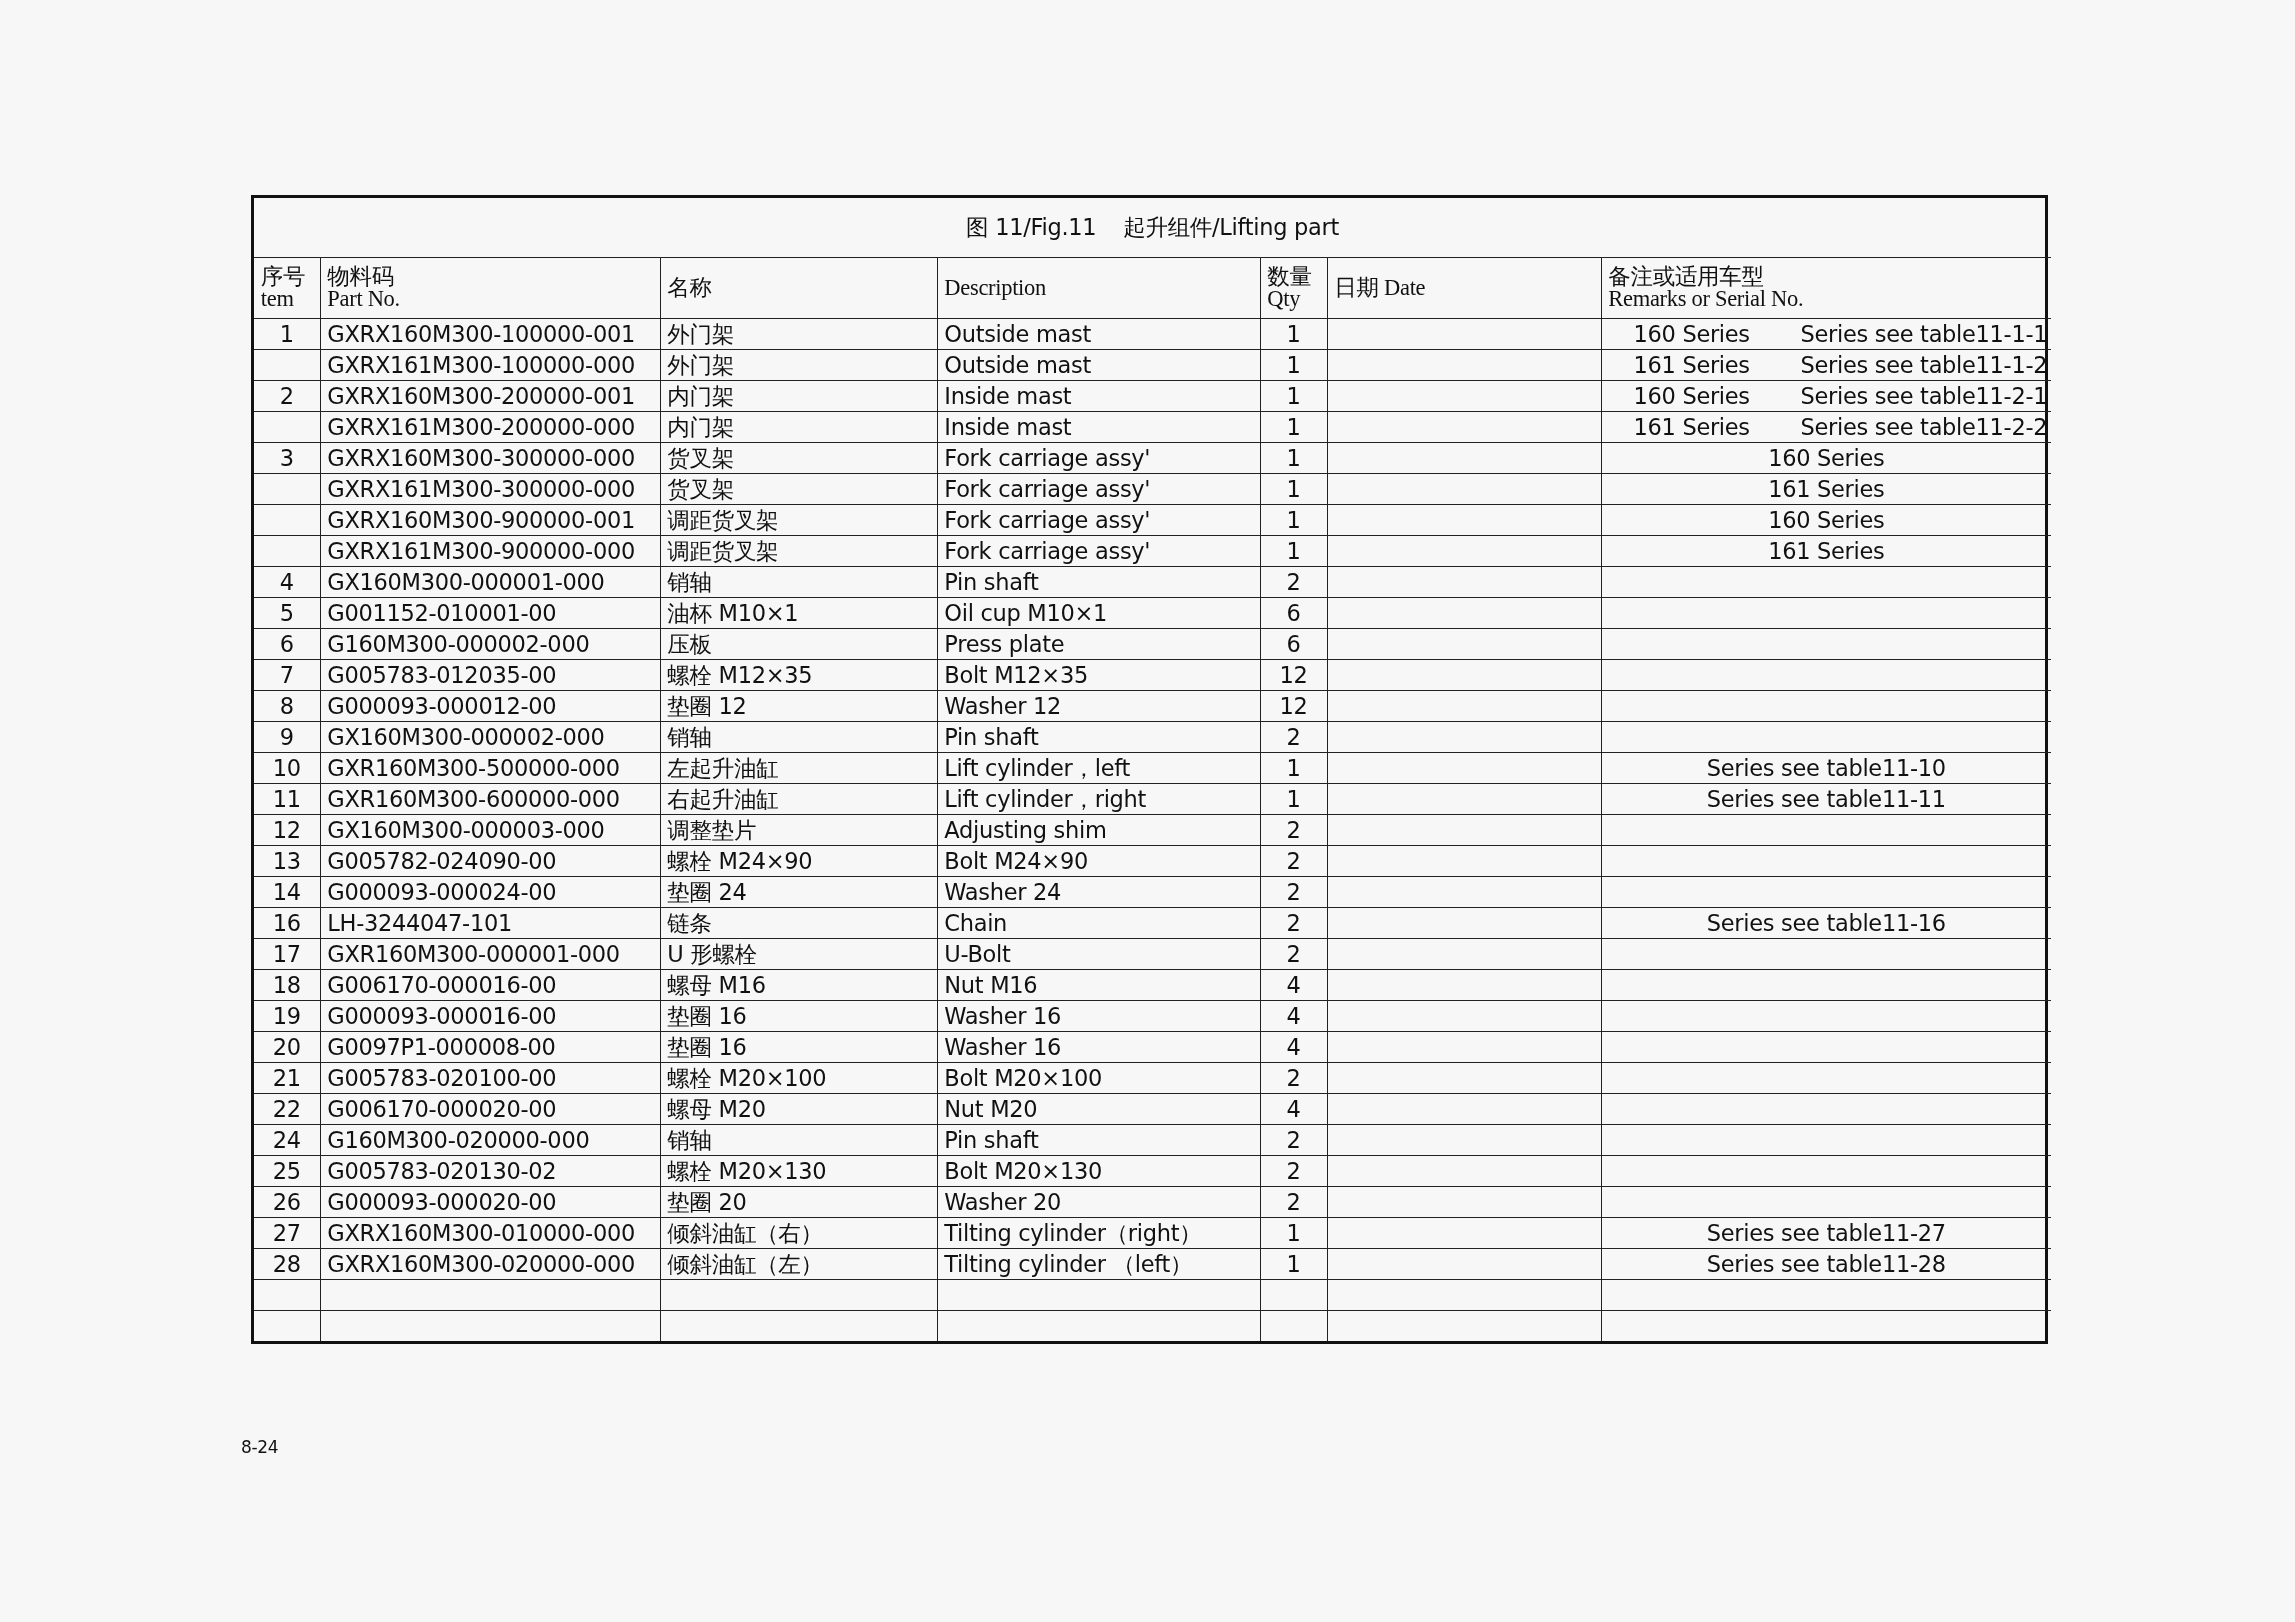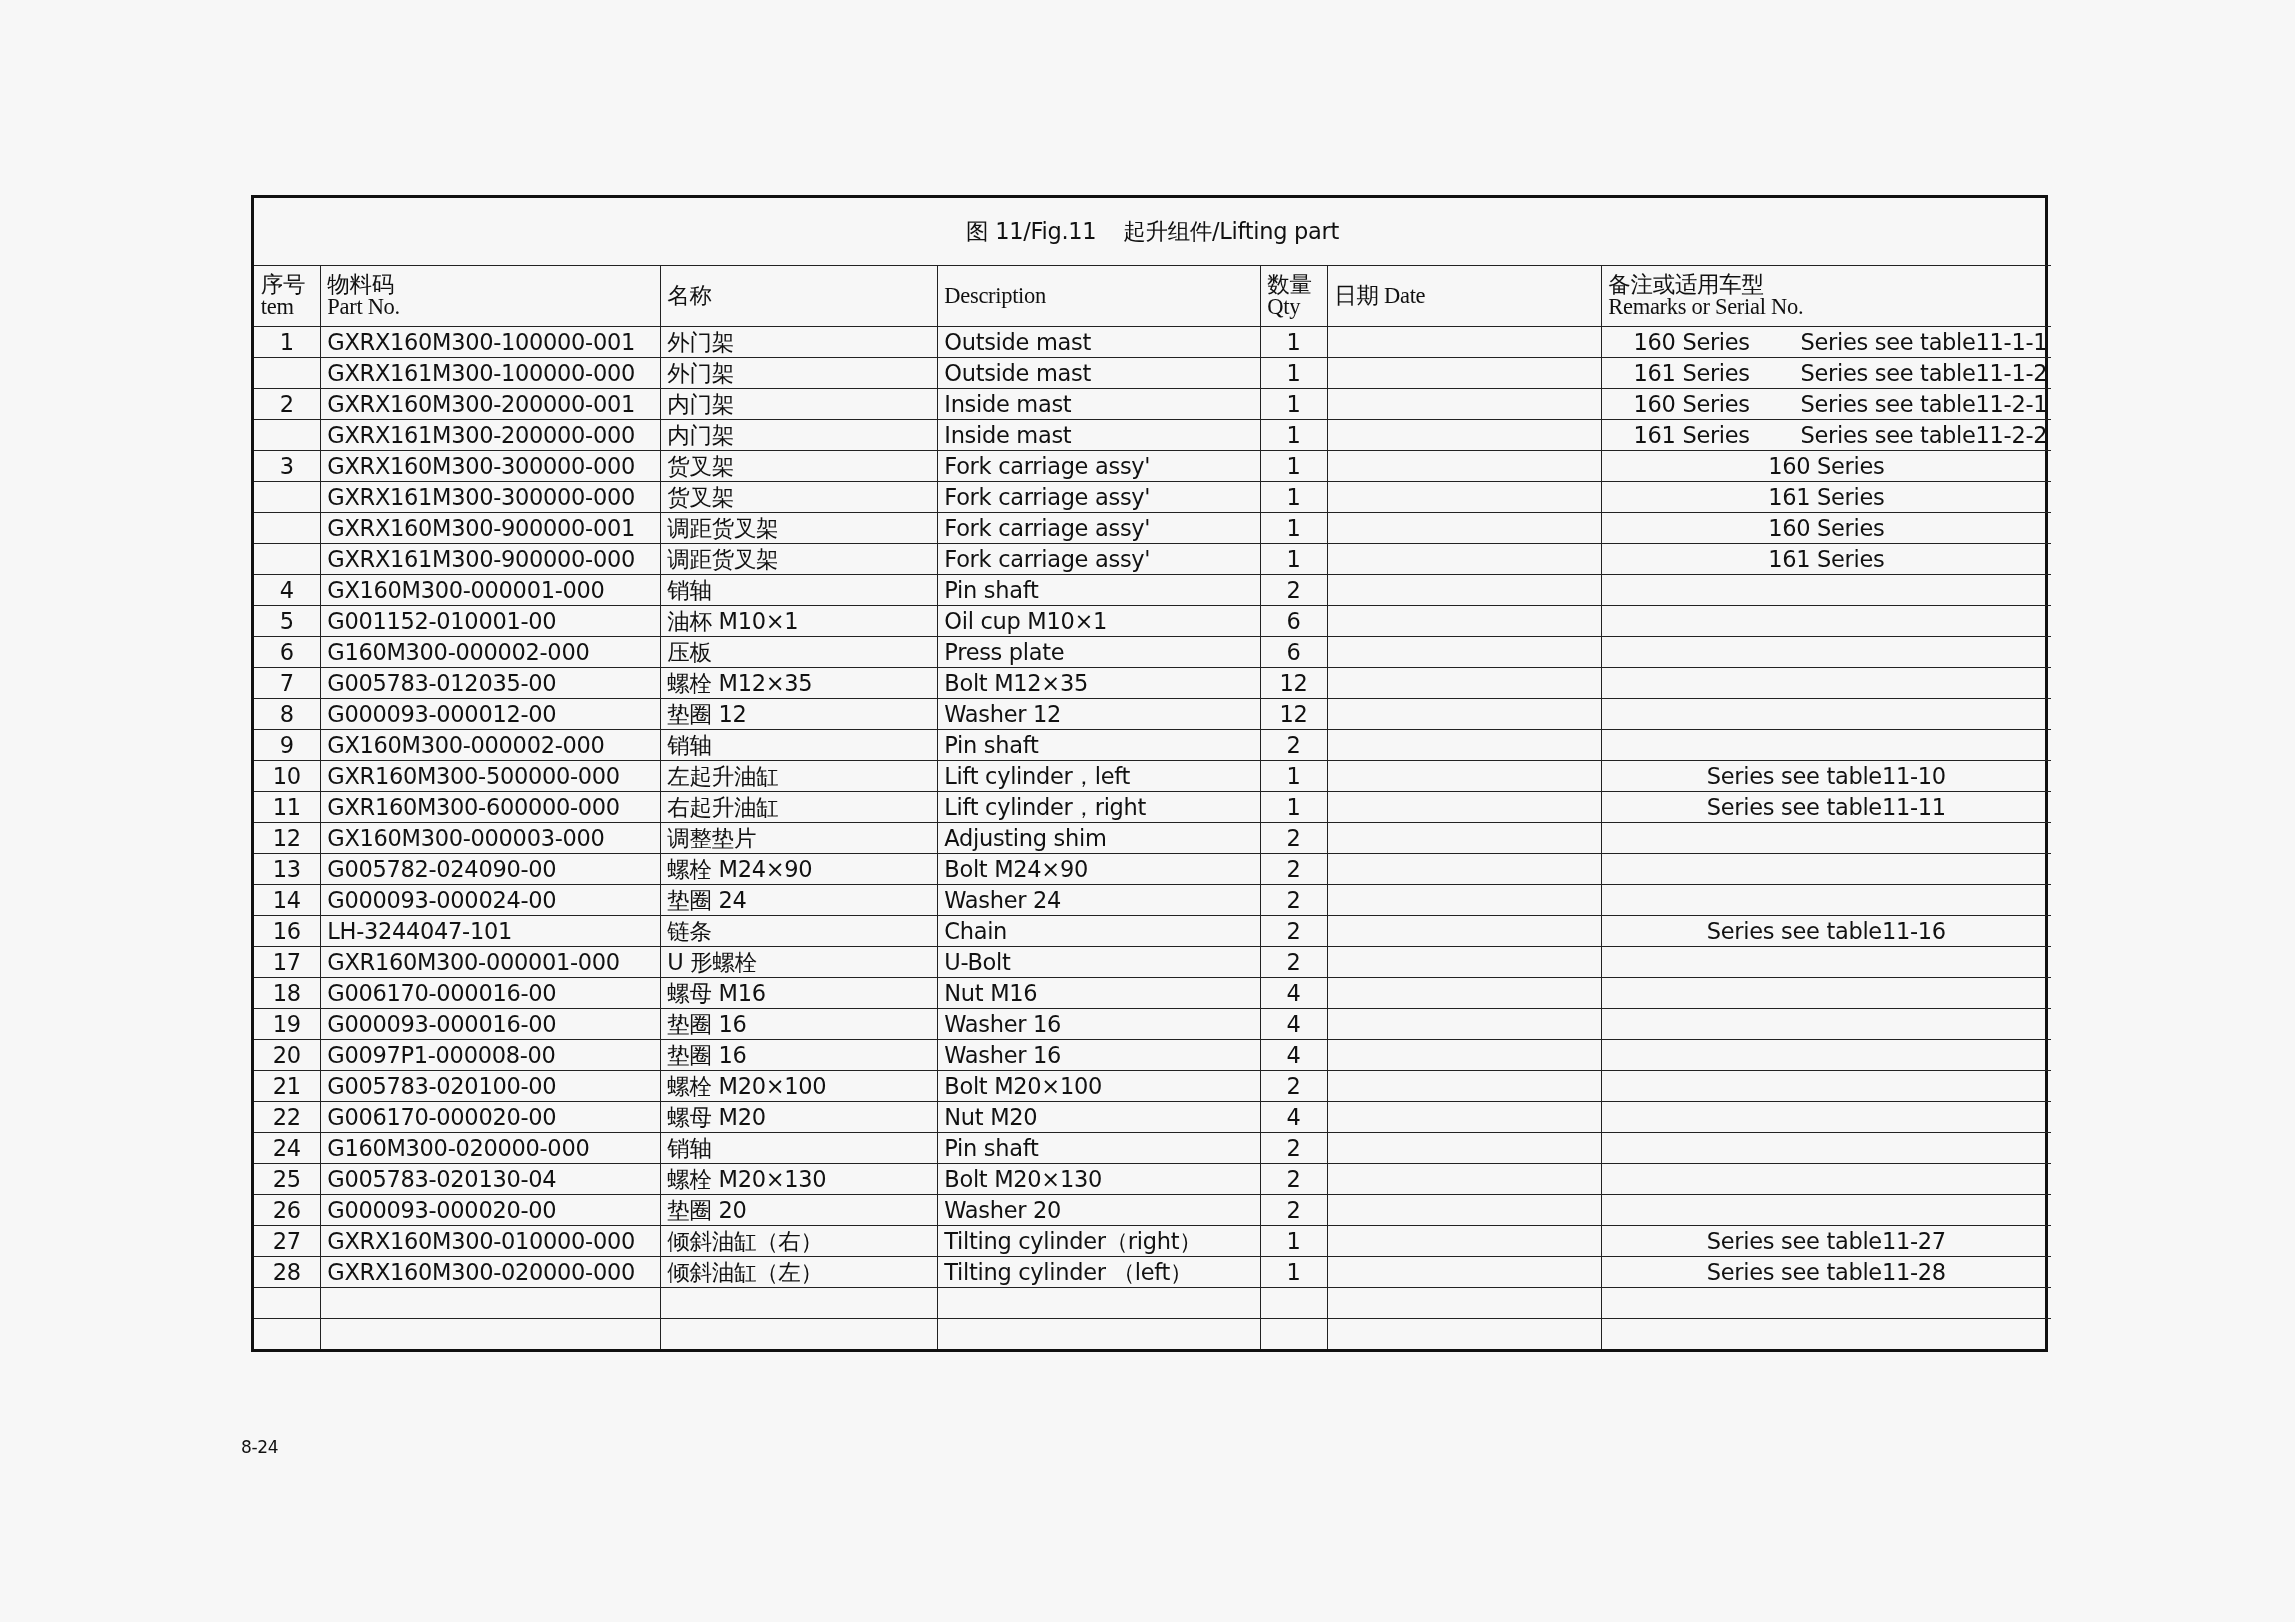--- a/index.html
+++ b/index.html
@@ -34,21 +34,21 @@
     white-space: nowrap;
     overflow: hidden;
     letter-spacing: -0.3px;
   }
   table.parts tr:first-child td, table.parts tr:first-child th { border-top: none; }
   table.parts td:first-child, table.parts th:first-child { border-left: none; }
   table.parts td:last-child, table.parts th:last-child { border-right: none; }
   table.parts tr:last-child td { border-bottom: none; }
 
   .title-row th {
-    height: 67px;
+    height: 59px;
     font-size: 26px;
     text-align: center;
     border-bottom: 2px solid #222;
   }
   .title-row .spacer { display: inline-block; width: 27px; }
   .head-row th {
     height: 60px;
     text-align: left;
     font-size: 22px;
     line-height: 1.15;
@@ -351,21 +351,21 @@
           <td class="c-item">24</td>
           <td class="c-part">G160M300-020000-000</td>
           <td class="c-name">销轴</td>
           <td class="c-desc">Pin shaft</td>
           <td class="c-qty">2</td>
           <td class="c-date"></td>
           <td class="c-remark"></td>
         </tr>
         <tr class="data">
           <td class="c-item">25</td>
-          <td class="c-part">G005783-020130-04</td>
+          <td class="c-part">G005783-020130-02</td>
           <td class="c-name">螺栓 M20×130</td>
           <td class="c-desc">Bolt M20×130</td>
           <td class="c-qty">2</td>
           <td class="c-date"></td>
           <td class="c-remark"></td>
         </tr>
         <tr class="data">
           <td class="c-item">26</td>
           <td class="c-part">G000093-000020-00</td>
           <td class="c-name">垫圈 20</td>

